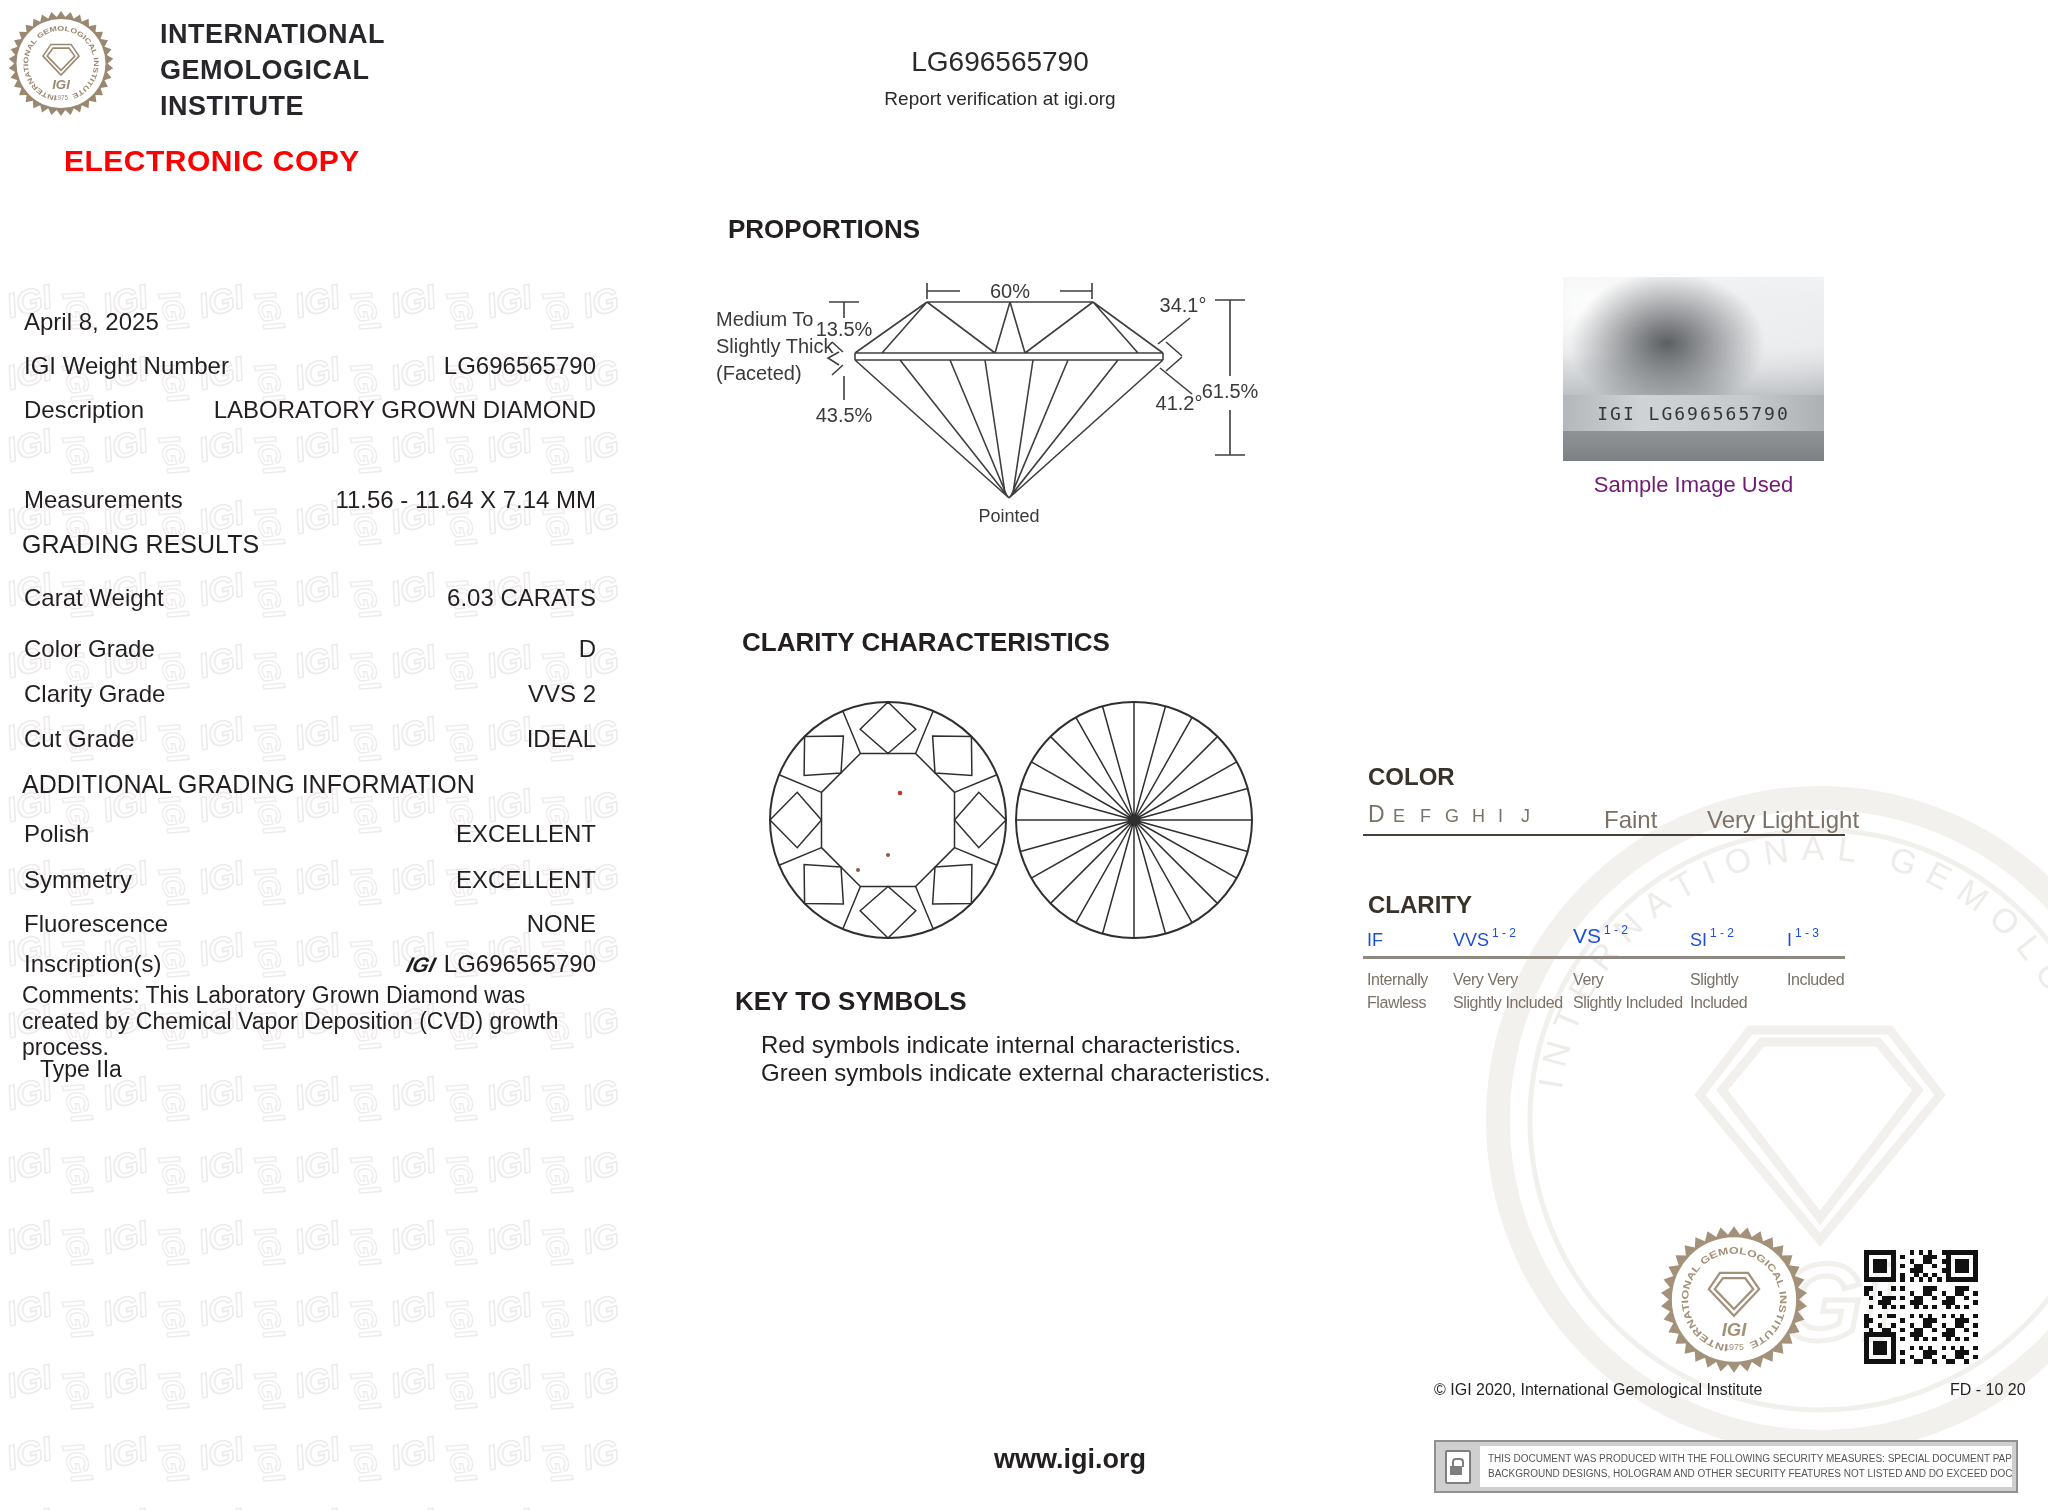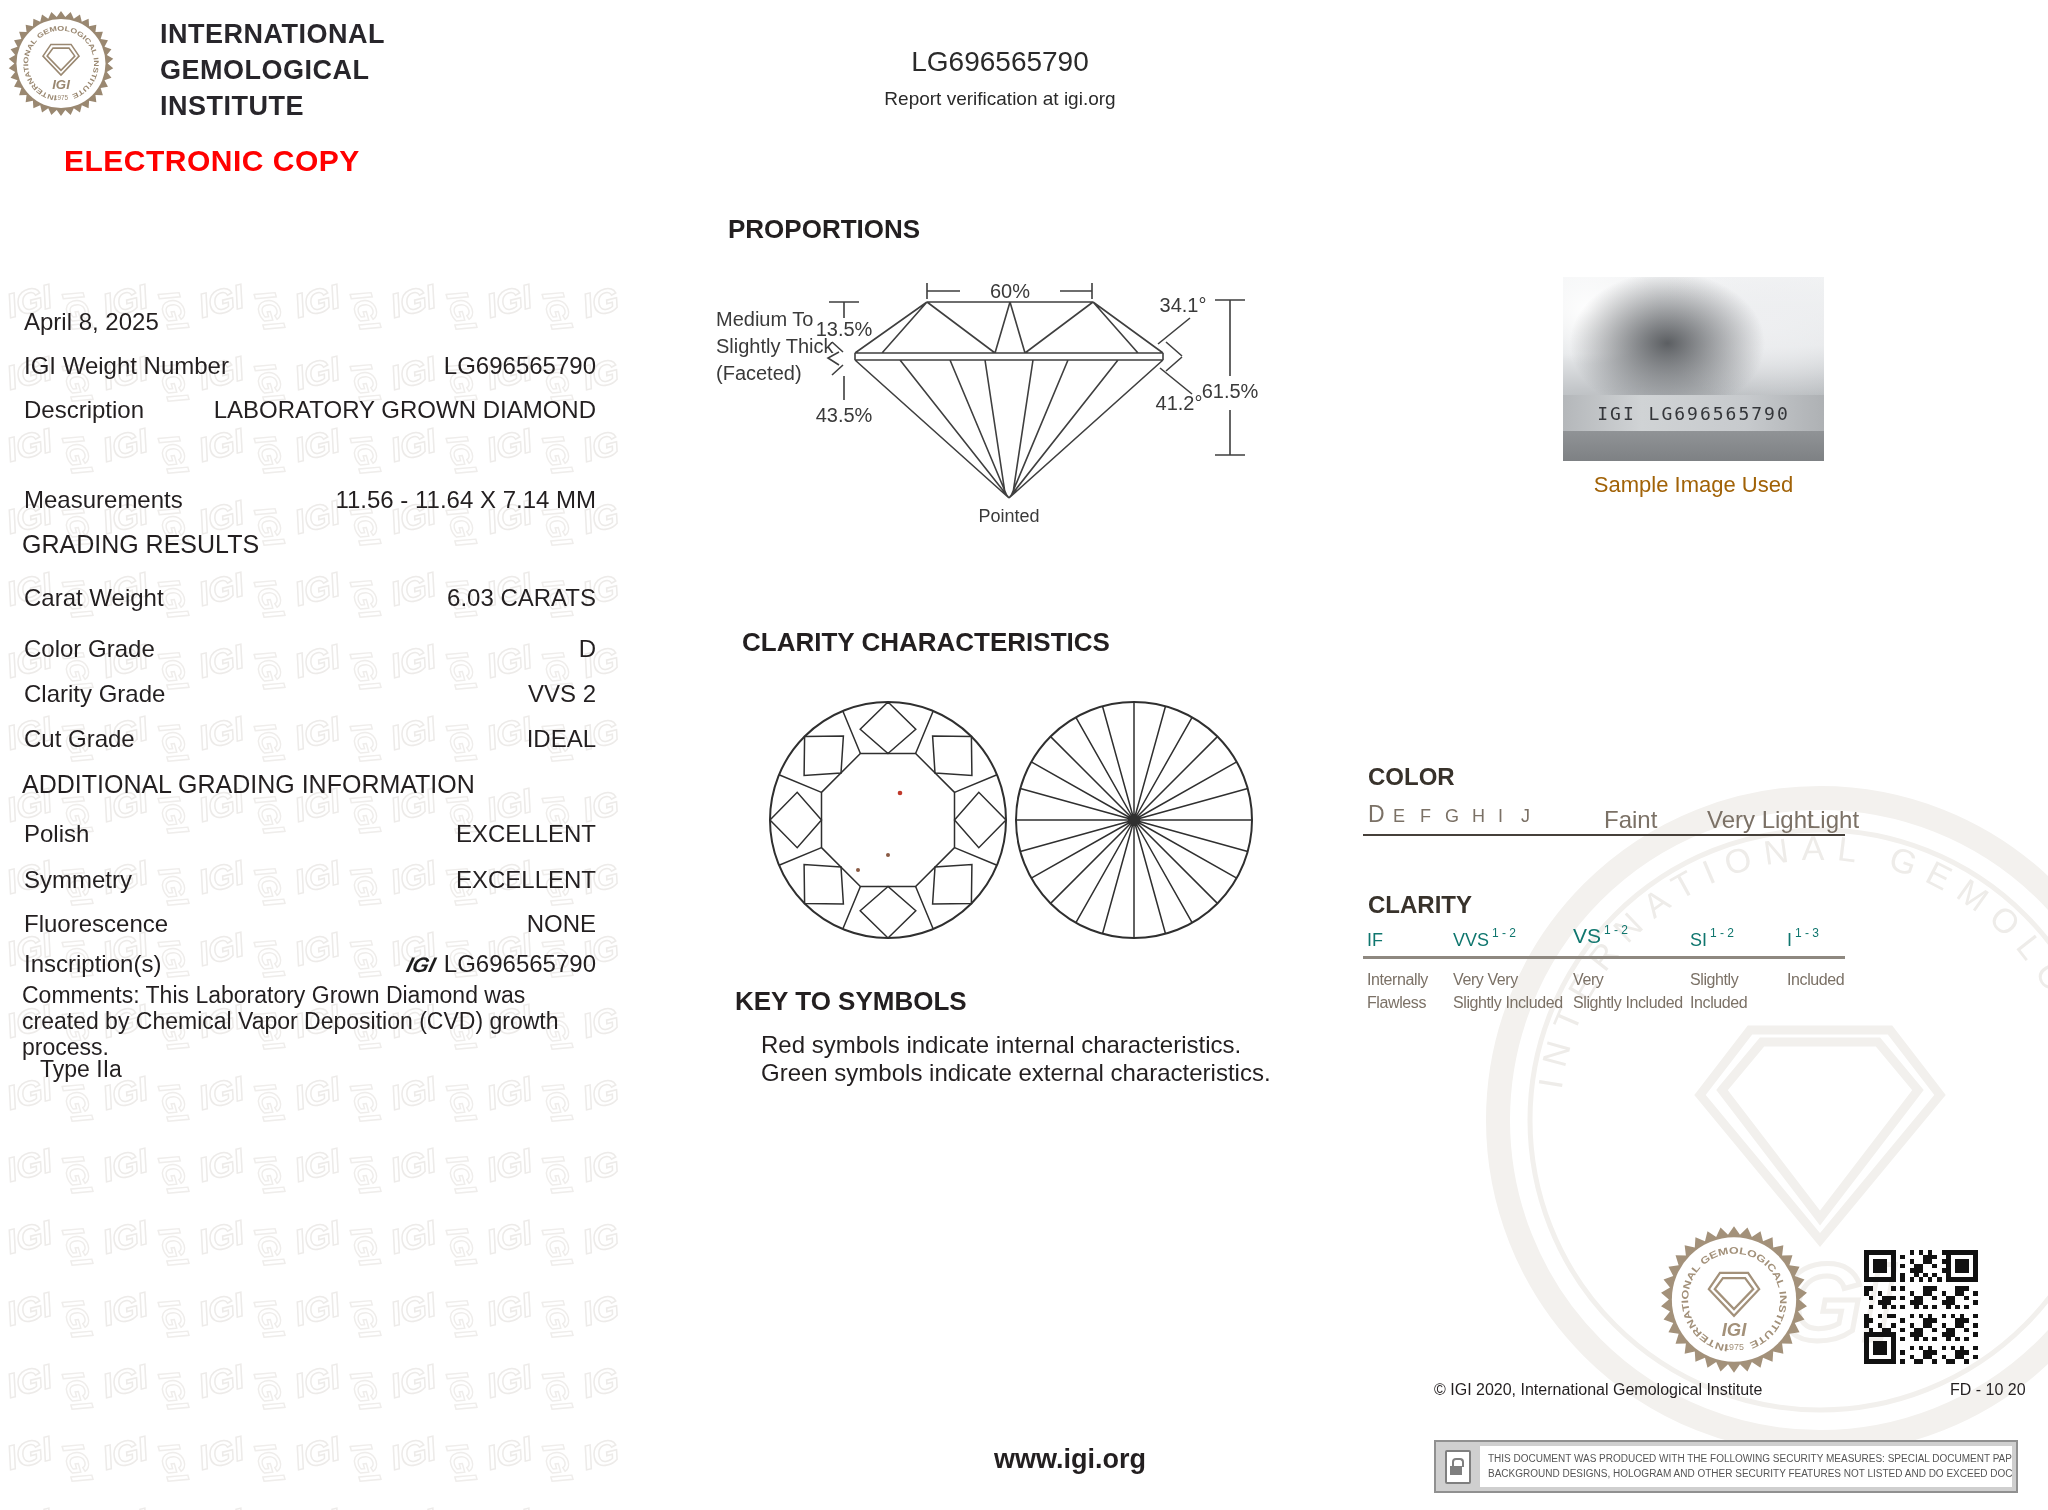--- a/index.html
+++ b/index.html
@@ -43,31 +43,31 @@
       radial-gradient(150px 110px at 40% 36%, rgba(72,75,79,0.88), rgba(72,75,79,0) 65%),
       radial-gradient(120px 90px at 10% 18%, rgba(255,255,255,0.95), rgba(255,255,255,0) 60%),
       radial-gradient(170px 120px at 80% 24%, rgba(238,239,241,0.95), rgba(210,212,214,0) 70%),
       linear-gradient(178deg,#f4f5f6 0%,#e6e8ea 40%,#c4c7ca 58%,#b0b4b7 72%,#9ea2a5 100%);}
   #si-band{position:absolute;left:0;top:118px;width:100%;height:36px;
       background:linear-gradient(90deg,#b4b7ba,#d0d3d5 30%,#c7cacd 70%,#aeb1b4);
       display:flex;align-items:center;justify-content:center;
       font-family:"DejaVu Sans Mono",monospace;font-size:18px;letter-spacing:2px;color:#34363a;}
   #si-strip{position:absolute;left:0;top:154px;width:100%;height:30px;
       background:linear-gradient(180deg,#909396,#7e8184);}
-  #sample-caption{left:1563px;top:472px;width:261px;text-align:center;font-size:22px;color:#a16207;}
+  #sample-caption{left:1563px;top:472px;width:261px;text-align:center;font-size:22px;color:#701a75;}
 
   
   #wm-right{left:1400px;top:740px;z-index:0;}
   #color-title{left:1368px;top:763px;font-size:24px;font-weight:bold;color:#38322b;}
   .cletter{position:absolute;top:806px;font-size:18px;color:#7b7166;}
   .cletter.big{top:801px;font-size:23px;}
   .crange{position:absolute;top:806px;font-size:24px;color:#7b7166;margin-left:32px;}
   #color-line{left:1363px;top:834px;width:482px;height:2px;background:#46403a;}
   #clarity-title{left:1368px;top:891px;font-size:24px;font-weight:bold;color:#38322b;}
-  .ccol{position:absolute;top:926px;font-size:18px;color:#0f766e;white-space:nowrap;}
+  .ccol{position:absolute;top:926px;font-size:18px;color:#1d4ed8;white-space:nowrap;}
   .ccol.big{top:923px;font-size:21px;}
   .csup{font-size:12px;vertical-align:9px;margin-left:3px;}
   #clarity-line{left:1363px;top:956px;width:482px;height:3px;background:#8e8880;}
   .cdesc{position:absolute;top:968px;font-size:16px;letter-spacing:-0.4px;line-height:23px;color:#7b7166;}
 
   
   #bottom-seal{left:1660px;top:1222px;width:148px;height:158px;}
   #qr-code{left:1864px;top:1250px;width:114px;height:114px;}
   #copyright{left:1434px;top:1381px;font-size:16px;}
   #form-code{left:1950px;top:1381px;font-size:16px;}

